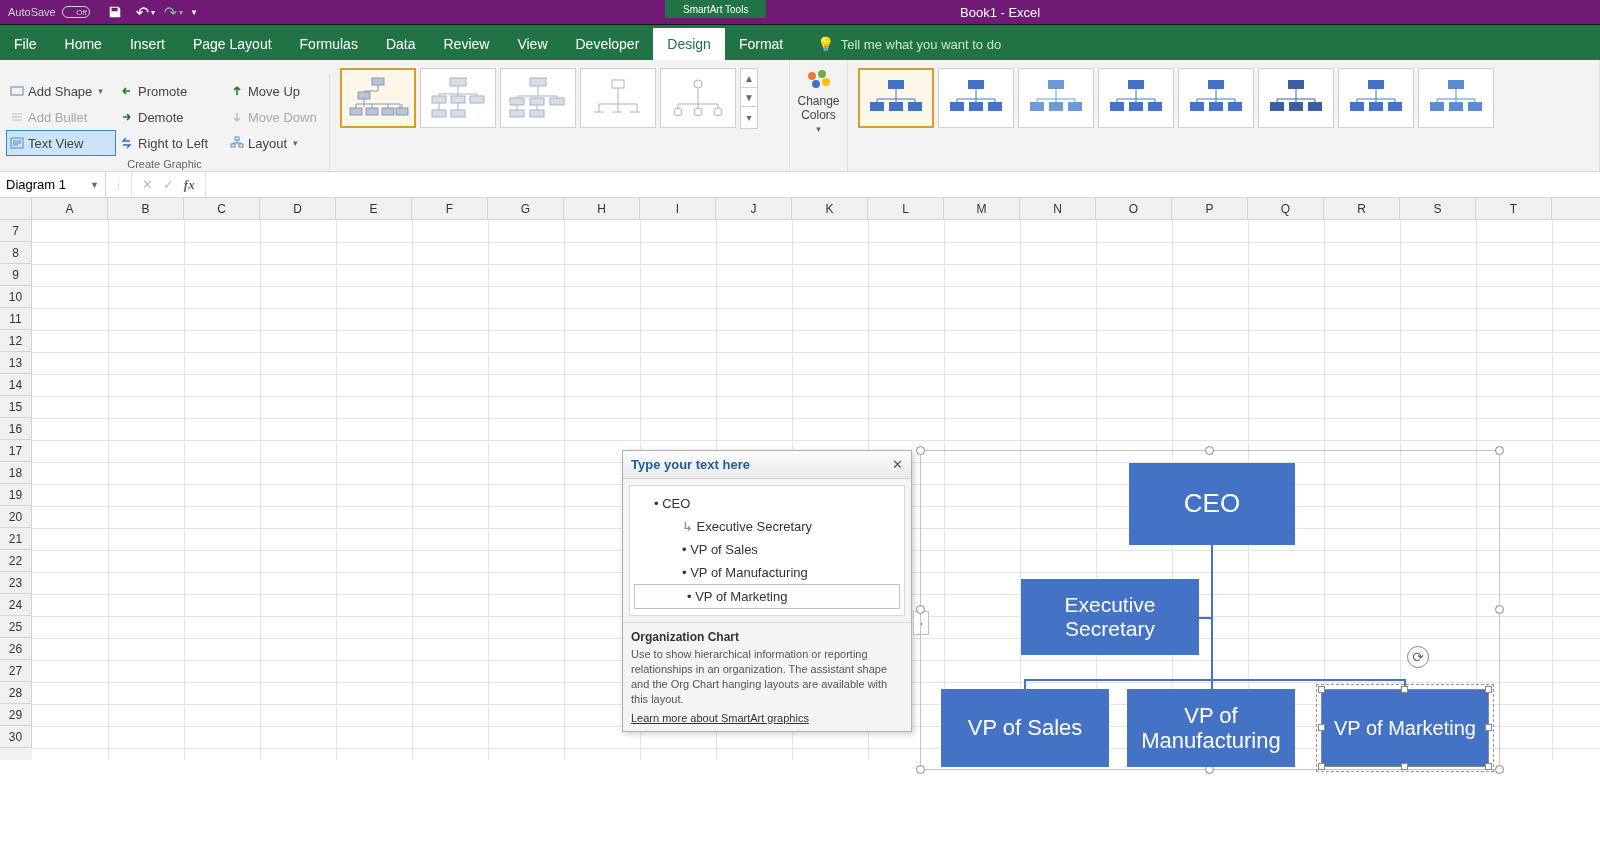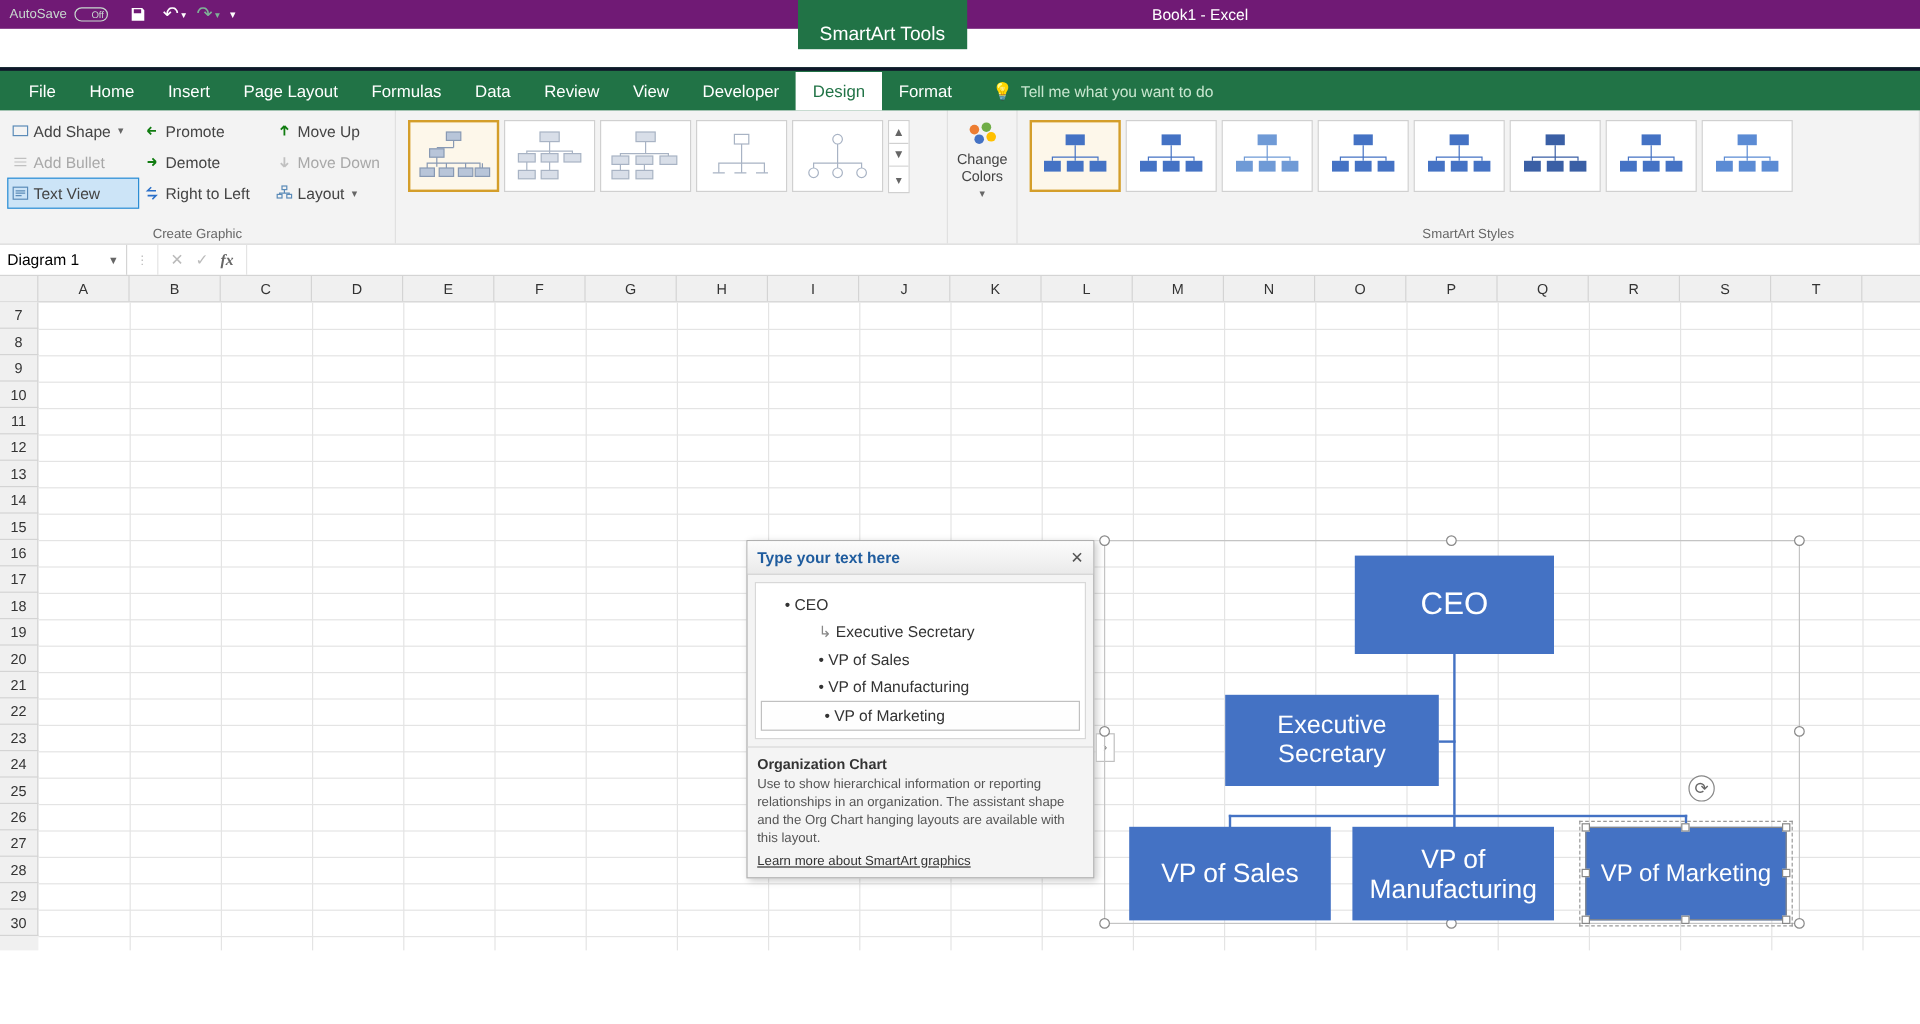--- a/index.html
+++ b/index.html
@@ -4,35 +4,35 @@
 <style>
 * { margin: 0; padding: 0; box-sizing: border-box; font-family: "Segoe UI", Arial, sans-serif; }
 body { background: #fff; overflow: hidden; width: 1600px; height: 853px; position: relative; }
 
 
 .titlebar { background: #701a75; height: 24px; display: flex; align-items: center; padding: 0 8px; color: #fff; font-size: 11px; }
 .titlebar .autosave { color: #c8d9cf; display: flex; align-items: center; gap: 6px; }
 .titlebar .toggle { width: 28px; height: 12px; border: 1px solid #c8d9cf; border-radius: 8px; display: inline-flex; align-items: center; padding: 0 2px; font-size: 8px; justify-content: flex-end; color:#c8d9cf;}
 .titlebar .qat { display: flex; gap: 14px; margin-left: 18px; align-items: center; }
 .titlebar .qat-icon { width: 14px; height: 14px; color: #fff; cursor: pointer; display:inline-flex; align-items:center;}
-.titlebar .tools-tab { position: absolute; left: 665px; top: 0; background: #217346; color: #fff; font-size: 16px; padding: 20px 18px 3px; }
+.titlebar .tools-tab { position: absolute; left: 665px; top: 0; background: #217346; color: #fff; font-size: 10px; padding: 4px 18px 3px; }
 .titlebar .doc-title { position: absolute; left: 50%; transform: translateX(160px); color: #fff; font-size: 13px; }
 
 
-.ribbon-tabs { background: #217346; height: 36px; display: flex; align-items: flex-end; padding-left: 10px; color: #fff; font-size: 14px; position: relative; border-top: 3px solid #0f172a; margin-top: 32px;}
+.ribbon-tabs { background: #217346; height: 36px; display: flex; align-items: flex-end; color: #fff; font-size: 14px; position: relative; border-top: 1px solid #0f172a;}
 .ribbon-tabs .tab { padding: 8px 14px; cursor: pointer; }
 .ribbon-tabs .tab.active { background: #fff; color: #217346; }
 .ribbon-tabs .tellme { margin-left: 20px; display: flex; align-items: center; gap: 6px; color: #c8e6cf; font-size: 13px; padding-bottom:8px;}
 .ribbon-tabs .bulb { font-size: 14px; }
 
 
 .ribbon { background: #f3f3f3; border-bottom: 1px solid #d4d4d4; height: 112px; display: flex; font-size: 12px; color: #444; }
 .group { border-right: 1px solid #e0e0e0; padding: 4px 6px 2px; display: flex; flex-direction: column; justify-content: space-between; }
 .group-label { text-align: center; font-size: 11px; color: #666; padding-top: 2px; }
-.grp-create { width: 330px; }
+.grp-create { width: 330px; margin-top: 14px; }
 .grp-create .rows { display: grid; grid-template-columns: 110px 110px 110px; grid-template-rows: repeat(3, 26px); gap: 0 0; }
 .grp-create .cmd { display: flex; align-items: center; gap: 4px; padding: 2px 4px; cursor: pointer; font-size: 13px; }
 .grp-create .cmd.disabled { color: #a8a8a8; }
 .grp-create .cmd.selected { background: #cce4f7; border: 1px solid #2a8dd4; padding: 1px 3px;}
 .grp-create svg { flex-shrink: 0; }
 
 .grp-layouts { width: 460px; }
 .grp-layouts .gallery { display: flex; gap: 4px; padding: 4px 4px 0; align-items: flex-start; }
 .layout-thumb { width: 76px; height: 60px; background: #fff; border: 1px solid #d0d0d0; display: flex; align-items: center; justify-content: center; cursor: pointer; }
 .layout-thumb.sel { border: 2px solid #d49e2a; background: #fdf7ea; }
@@ -393,21 +393,20 @@
             <g fill="#5b8bd4">
               <rect x="22" y="4" width="16" height="9"></rect>
               <rect x="4" y="26" width="14" height="9"></rect>
               <rect x="23" y="26" width="14" height="9"></rect>
               <rect x="42" y="26" width="14" height="9"></rect>
             </g>
             <path d="M30 13v10M11 26v-3h38v3M30 23v3" stroke="#5b8bd4" fill="none"></path>
           </svg>
         </div>
       </div>
-    <div class="group-label">SmartArt Styles</div>
   </div>
 </div>
 
 <div class="formula-row">
   <div class="namebox">
     <span>Diagram 1</span>
       <span class="dd">▼</span>
   </div>
   <div style="width:26px;border-right:1px solid #e4e4e4;height:100%;display:flex;align-items:center;justify-content:center;color:#bbb;font-size:10px;">⋮</div>
   <div class="fbar-btns">

